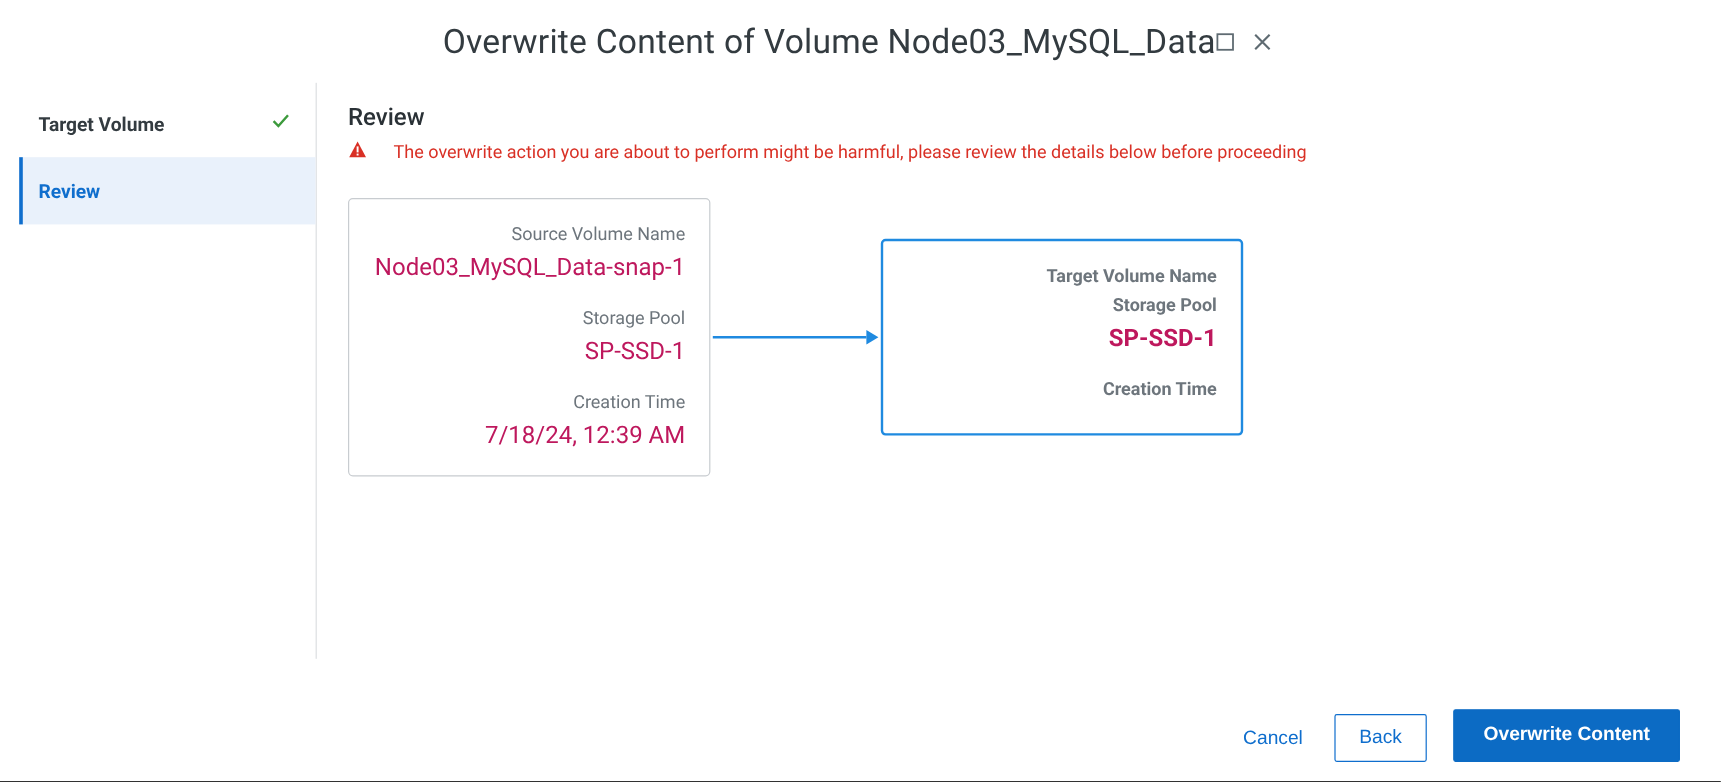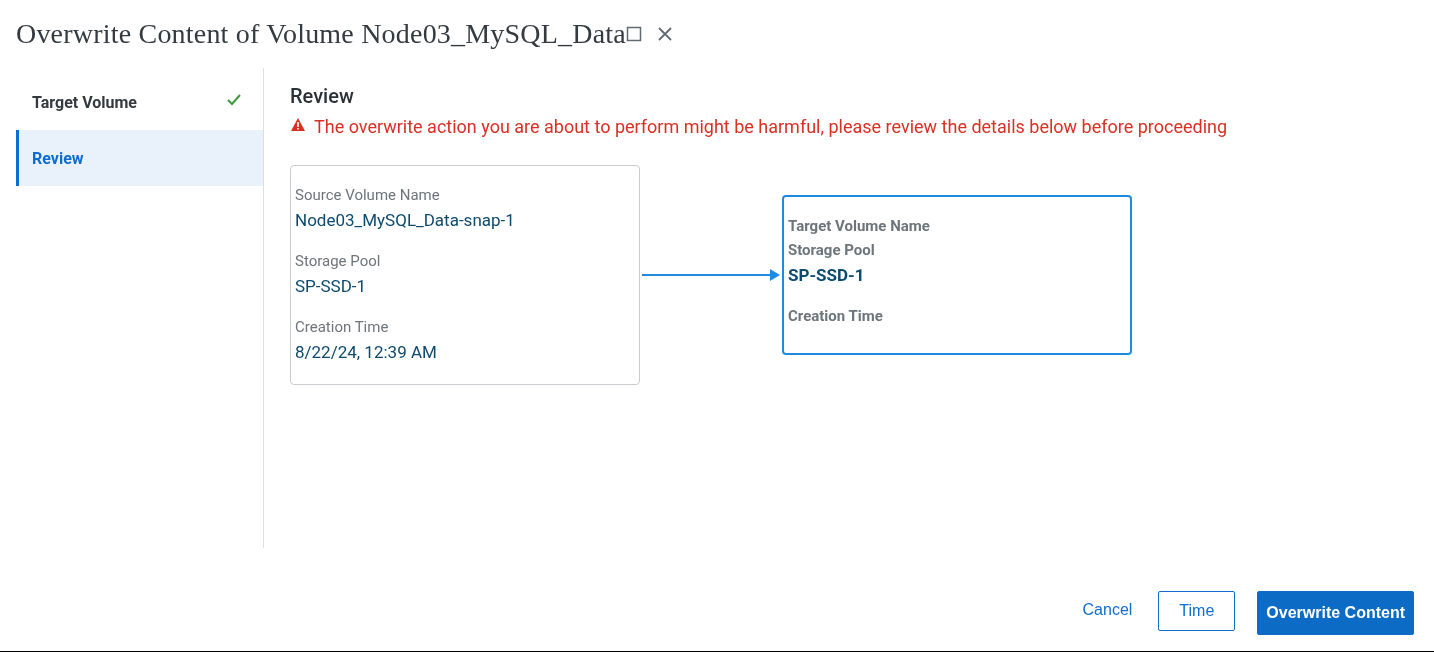--- a/index.html
+++ b/index.html
@@ -9,23 +9,22 @@
       color: #333b40;
       width: 1434px;
       height: 652px;
       position: relative;
       border-bottom: 1px solid #000;
     }
 
     .header {
       display: flex;
       align-items: center;
-      justify-content: flex-start;
+      justify-content: center;
       padding: 18px 20px 18px 16px;
-      font-family: Liberation Serif, serif;
     }
     .title {
       font-size: 28px;
       font-weight: 400;
       color: #333b40;
       letter-spacing: 0.2px;
     }
     .header-icons { display: flex; gap: 14px; align-items: center; color: #5f6b72; }
     .header-icons svg { display: block; }
 
@@ -58,61 +57,62 @@
       border-left: 3px solid #0f6ecd;
       padding-left: 13px;
     }
     .check { color: #3c9a3c; }
 
     .main {
       padding: 16px 0 0 26px;
       flex: 1;
     }
     .step-title { font-size: 20px; font-weight: 500; color: #2a3136; margin-bottom: 8px; }
-    .warning-row { display: flex; align-items: center; gap: 8px; color: #d93025; font-size: 18px; margin-bottom: 28px; }
+    .warning-row { display: flex; align-items: center; gap: 22px; color: #d93025; font-size: 15px; margin-bottom: 28px; }
     .warning-row svg { flex-shrink: 0; }
 
     .cards-row { display: flex; align-items: center; }
     .card {
       border: 1px solid #c8ccd0;
       border-radius: 4px;
-      padding: 20px 20px 22px 4px;
-      width: 350px;
+      padding: 20px 20px 22px 20px;
+      width: 302px;
+      text-align: right;
     }
     .card.target { border: 2px solid #1f8ae0; font-weight: bold; }
     .field-label { font-size: 15px; color: #6d757c; margin-bottom: 6px; }
-    .field-value { font-size: 17px; color: #0c4a6e; margin-bottom: 22px; }
+    .field-value { font-size: 20px; color: #be185d; margin-bottom: 22px; }
     .field-value:last-child { margin-bottom: 0; }
 
     .arrow-gap {
       width: 142px;
       display: flex;
       align-items: center;
       justify-content: center;
     }
 
     .footer {
       position: absolute;
       bottom: 16px;
-      right: 20px;
+      right: 34px;
       display: flex;
-      align-items: flex-start;
+      align-items: flex-end;
       gap: 22px;
     }
     .btn-link {
       background: none; border: none; color: #0f6ecd; font-size: 16px; cursor: pointer;
       padding: 10px 4px;
     }
     .btn-outline {
       background: #fff; border: 1px solid #0f6ecd; color: #0f6ecd; font-size: 16px;
       padding: 10px 20px; border-radius: 2px; cursor: pointer;
     }
     .btn-primary {
       background: #0c6bc4; border: 1px solid #0c6bc4; color: #fff; font-size: 16px; font-weight: 600;
-      padding: 12px 8px; border-radius: 2px; cursor: pointer;
+      padding: 12px 24px; border-radius: 2px; cursor: pointer;
     }
   </style>
 </head>
 <body>
 
 <div class="header">
   <div class="title">Overwrite Content of Volume Node03_MySQL_Data</div>
   <div class="header-icons">
     <span>
       <svg width="16" height="16" viewBox="0 0 16 16">
@@ -156,21 +156,21 @@
       <span>The overwrite action you are about to perform might be harmful, please review the details below before proceeding</span>
     </div>
 
     <div class="cards-row">
       <div class="card">
         <div class="field-label">Source Volume Name</div>
         <div class="field-value">Node03_MySQL_Data-snap-1</div>
         <div class="field-label">Storage Pool</div>
         <div class="field-value">SP-SSD-1</div>
         <div class="field-label">Creation Time</div>
-        <div class="field-value">8/22/24, 12:39 AM</div>
+        <div class="field-value">7/18/24, 12:39 AM</div>
       </div>
 
       <div class="arrow-gap">
         <svg width="142" height="20" viewBox="0 0 142 20">
           <line x1="2" y1="10" x2="130" y2="10" stroke="#1f8ae0" stroke-width="2"></line>
           <path d="M130 4 L140 10 L130 16 Z" fill="#1f8ae0"></path>
         </svg>
       </div>
 
       <div class="card target">
@@ -179,15 +179,15 @@
         <div class="field-value">SP-SSD-1</div>
         <div class="field-label">Creation Time</div>
       </div>
     </div>
   </div>
 
 </div>
 
 <div class="footer">
   <button class="btn-link">Cancel</button>
-  <button class="btn-outline">Time</button>
+  <button class="btn-outline">Back</button>
   <button class="btn-primary">Overwrite Content</button>
 </div>
 
 </body></html>

